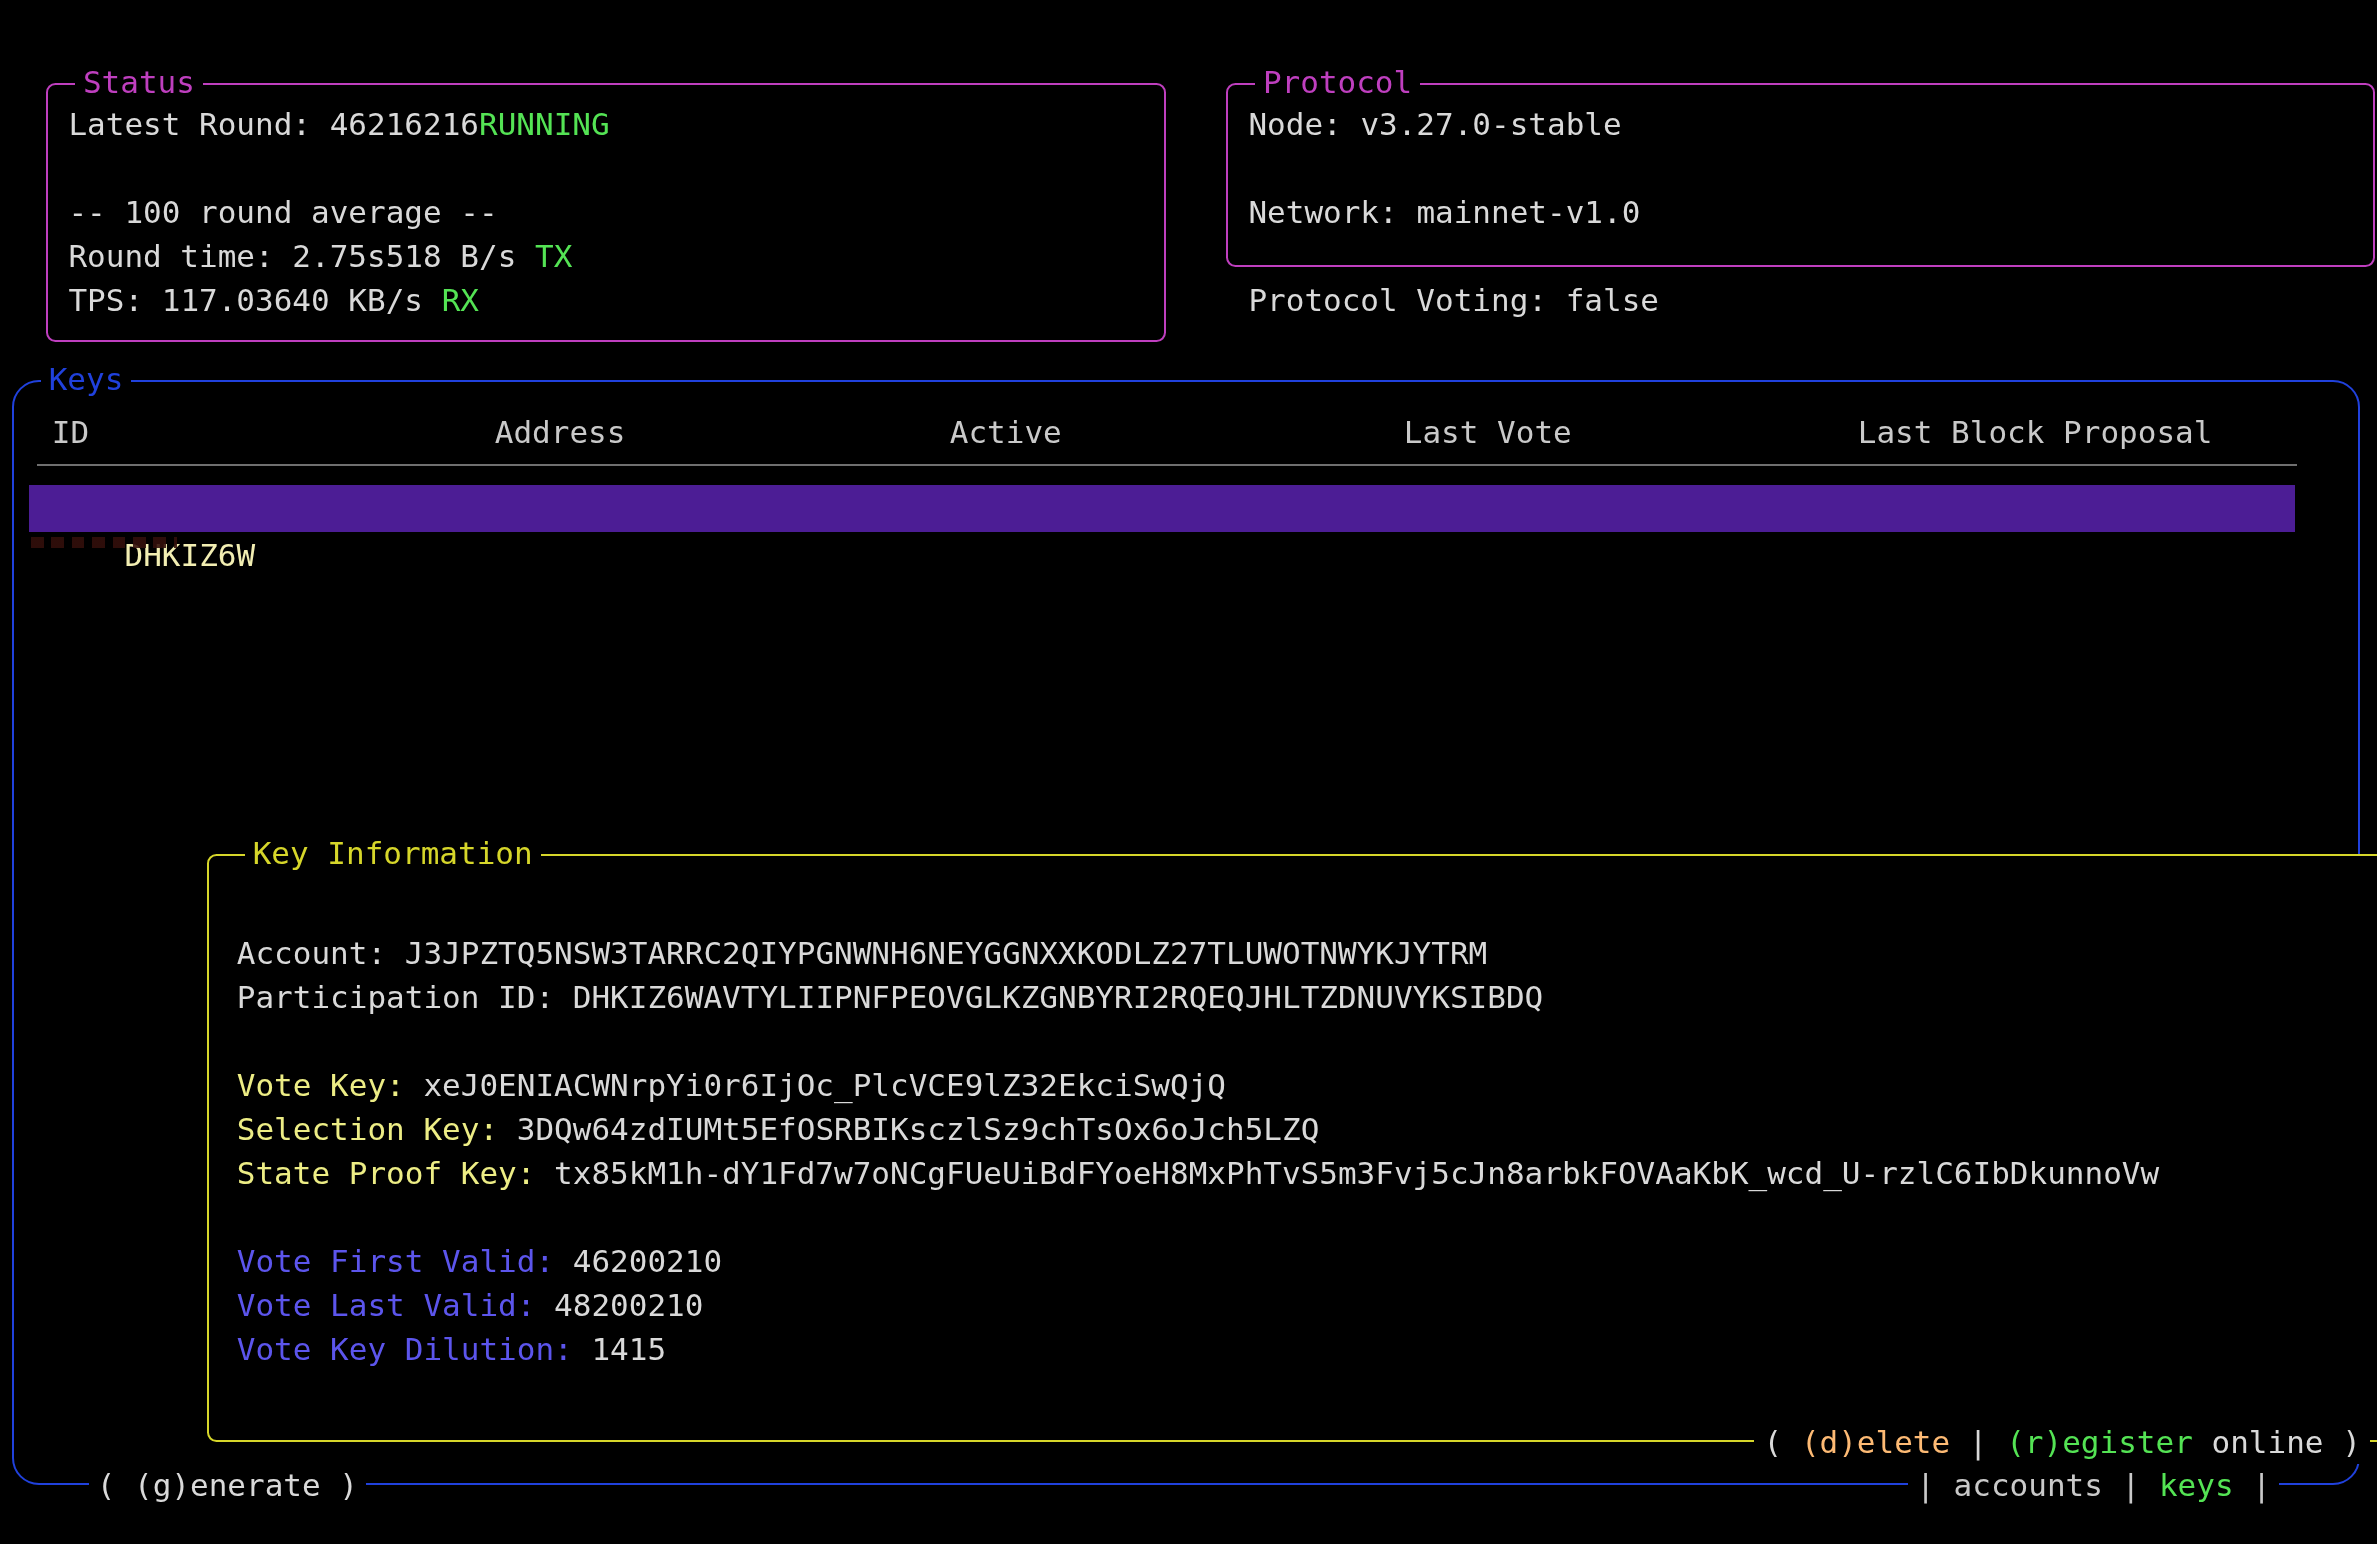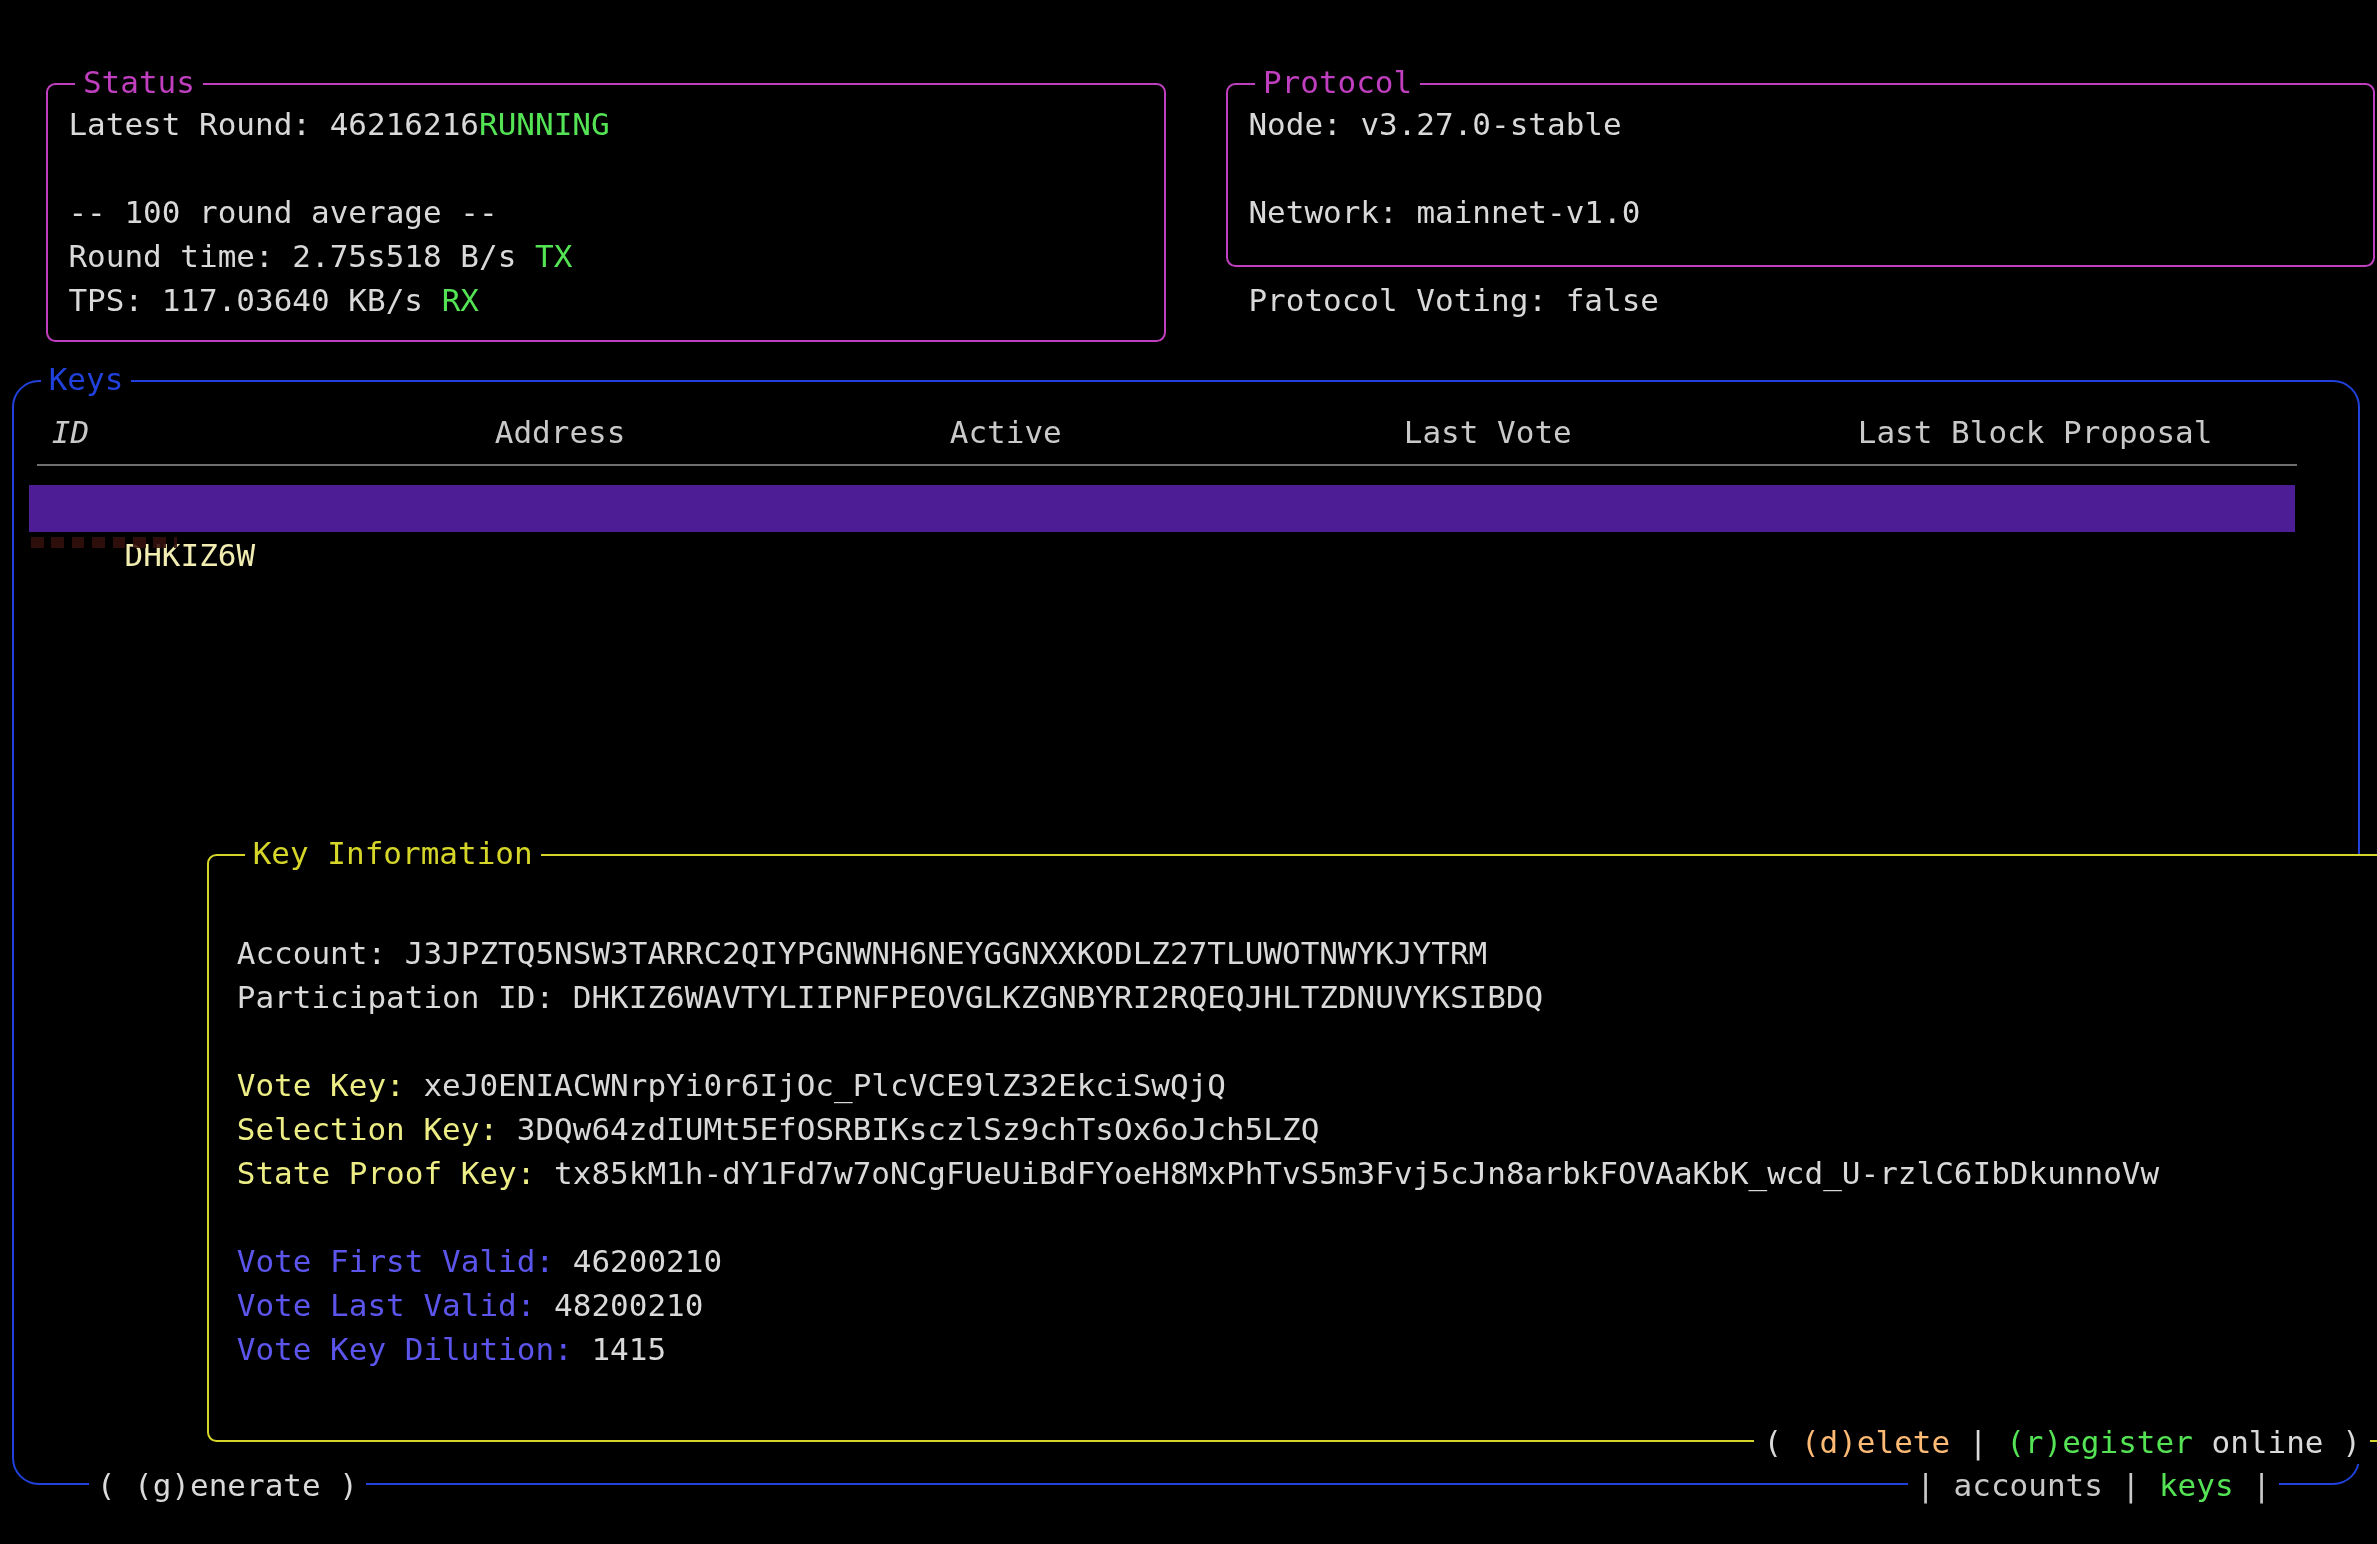--- a/index.html
+++ b/index.html
@@ -26,21 +26,21 @@
   .c-gray{color:#c9c9c9;}
   
   #status-panel{left:46px;top:83px;width:1120px;height:259px;}
   #protocol-panel{left:1217px;top:83px;width:1149px;height:184px;margin-left:9px;}
   .panel-body{padding:17.3px 20.4px 0 20.4px;}
   .row{display:flex;height:44px;}
   .spacer{height:44px;}
   
   #keys-panel{left:11.8px;top:380px;width:2348px;height:1105px;border-radius:27px;}
   .th{position:absolute;top:28px;white-space:pre;color:#c9c9c9;}
-  #col-id{left:38px;font-style:italic;} #col-address{left:481px;} #col-active{left:936px;}
+  #col-id{left:38px;} #col-address{left:481px;} #col-active{left:936px;}
   #col-lastvote{left:1390px;} #col-lastblock{left:1844px;}
   #header-separator{position:absolute;top:82px;left:23.6px;width:2260px;height:2.4px;background:#6f6f6f;}
   #selected-row{
     position:absolute;top:103px;left:15.7px;width:2266px;height:47px;
     background:#4c1d95;color:#f2eeb2;line-height:47px;white-space:pre;
     padding-left:20.4px;box-sizing:border-box;
   }
   #ghost-row{
     position:absolute;top:155px;left:17.3px;width:146px;height:11px;
     background:repeating-linear-gradient(90deg,#330f0b 0 12.6px,transparent 12.6px 20.4px);

